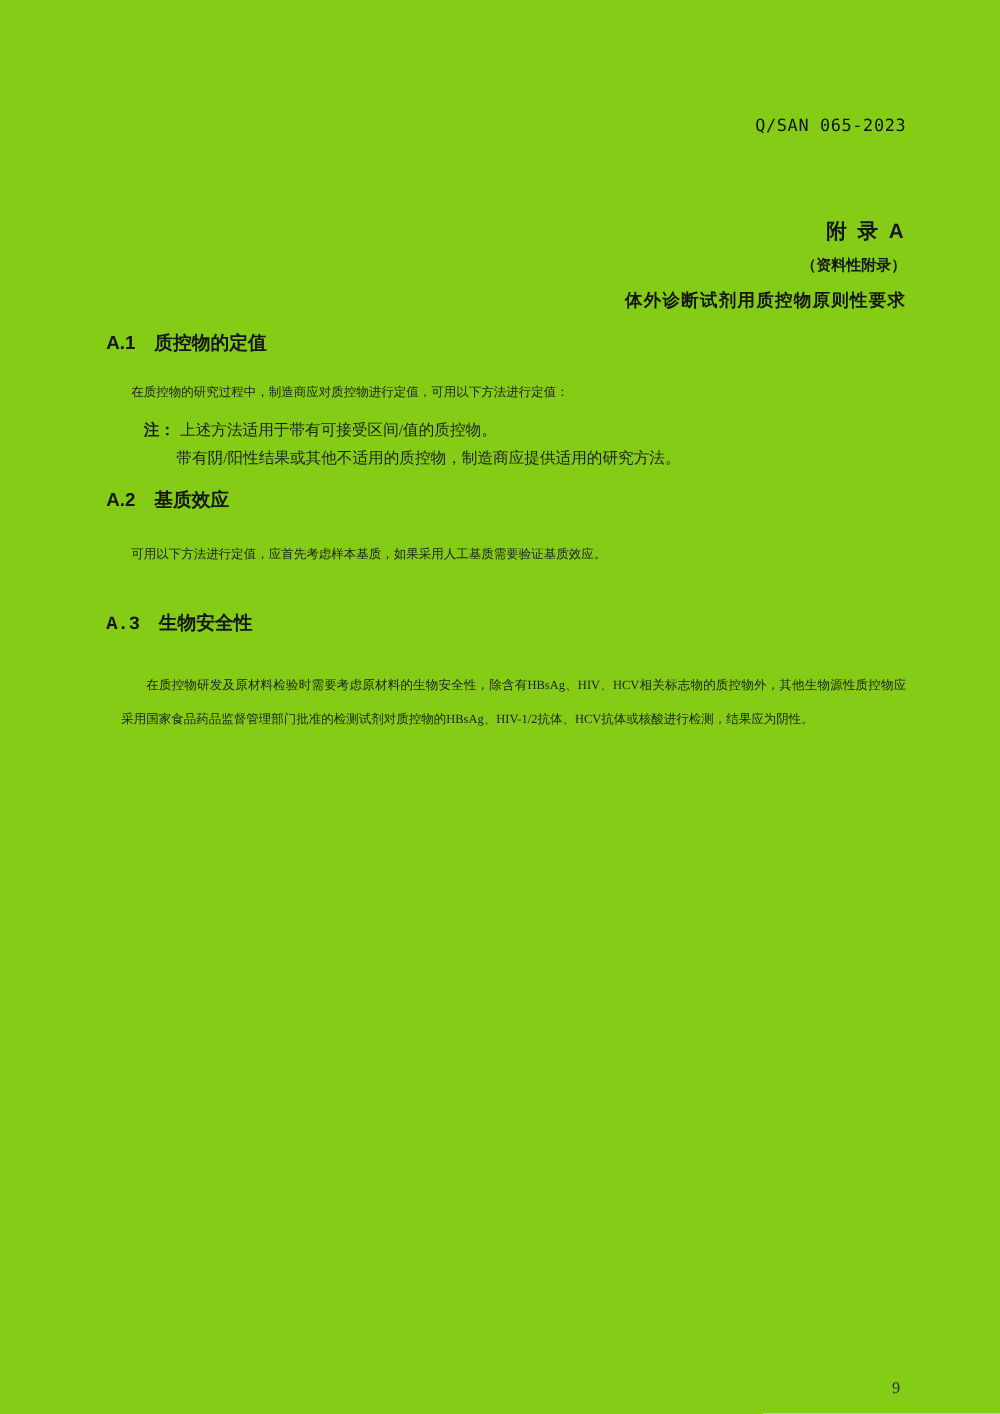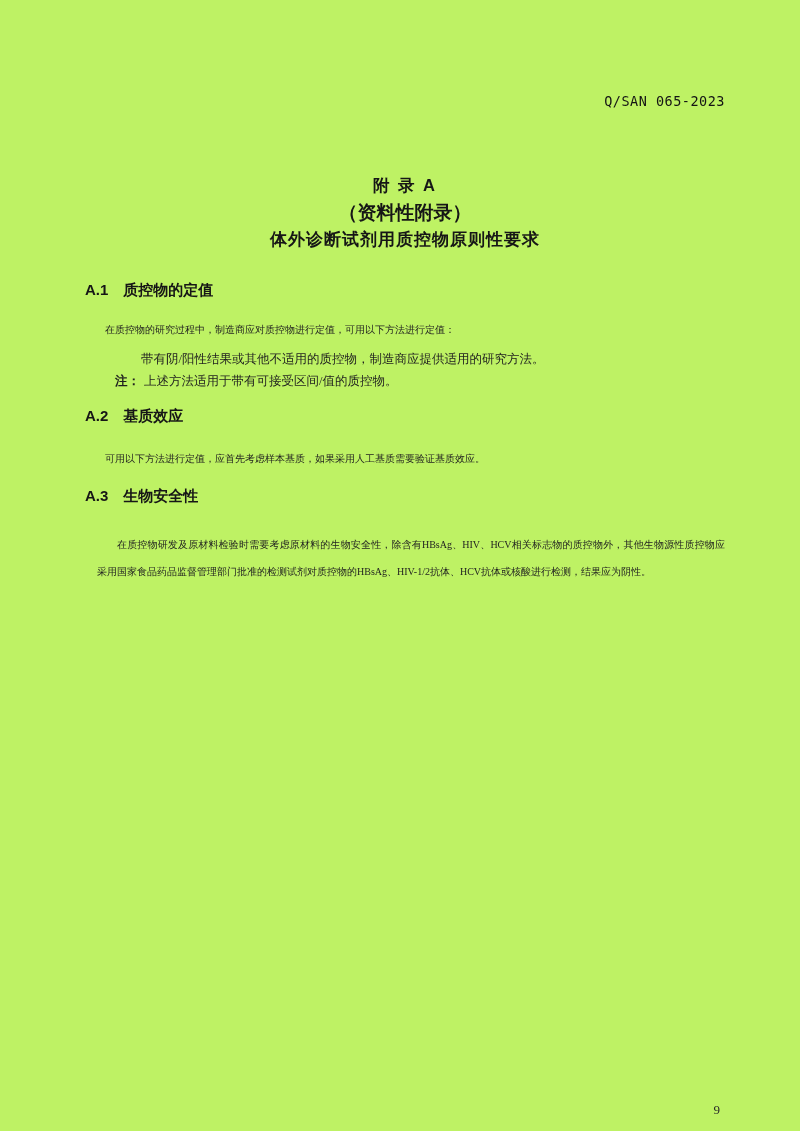--- a/index.html
+++ b/index.html
@@ -1,67 +1,67 @@
 <!DOCTYPE html>
 <html><head>
 <meta charset="utf-8">
 <style>
   html, body { margin: 0; padding: 0; background: #ffffff; }
   .page {
     position: relative;
     width: 800px;
     height: 1131px;
-    background: #bef264;
+    background: #84cc16;
     overflow: hidden;
     color: #1f1f1f;
     font-family: "Liberation Serif", "DejaVu Serif", serif;
   }
   .content {
     padding: 93px 75px 0 85px;
   }
   .header-row {
     text-align: right;
     font-family: "DejaVu Sans Mono", "Liberation Mono", monospace;
     font-size: 13.5px;
     line-height: 16px;
     letter-spacing: 0.5px;
     color: #141414;
   }
   .title-block {
     margin-top: 62px;
-    text-align: center;
+    text-align: right;
     font-family: "Liberation Sans", "DejaVu Sans", sans-serif;
     font-weight: bold;
     color: #161616;
   }
   .title-appendix {
     font-size: 16.5px;
     line-height: 28px;
     letter-spacing: 2px;
   }
   .title-type {
-    font-size: 19px;
+    font-size: 12px;
     line-height: 27px;
   }
   .title-subject {
-    font-size: 17px;
+    font-size: 14px;
     line-height: 28px;
     letter-spacing: 1px;
   }
   .section-heading {
     font-family: "Liberation Sans", "DejaVu Sans", sans-serif;
     font-weight: bold;
     font-size: 15px;
     line-height: 21px;
     color: #161616;
     margin: 0;
   }
-  .h-a1 { margin-top: 25px; }
+  .h-a1 { margin-top: 10px; }
   .h-a2 { margin-top: 13px; }
-  .h-a3 { margin-top: 13px; }
+  .h-a3 { margin-top: 32px; font-family: Liberation Mono, monospace; }
   .para-group {
     margin: 0;
   }
   .pg-a1 { margin-top: 17px; }
   .pg-a2 { margin-top: 20px; }
   .pg-a3 { margin-top: 26px; margin-left: 12px; }
   .body-para {
     margin: 0;
     font-size: 10px;
     line-height: 26.6px;
@@ -111,24 +111,24 @@
       <div class="title-appendix">附 录 A</div>
       <div class="title-type">（资料性附录）</div>
       <div class="title-subject">体外诊断试剂用质控物原则性要求</div>
     </div>
 
     <div>
       <h2 class="section-heading h-a1">A.1　质控物的定值</h2>
       <div class="para-group pg-a1">
         <p class="body-para indent">在质控物的研究过程中，制造商应对质控物进行定值，可用以下方法进行定值：</p>
         <div class="note-block">
-          <div class="note-line note-cont">带有阴/阳性结果或其他不适用的质控物，制造商应提供适用的研究方法。</div>
           <div class="note-line">
             <span class="note-label">注：</span><span>上述方法适用于带有可接受区间/值的质控物。</span>
           </div>
+          <div class="note-line note-cont">带有阴/阳性结果或其他不适用的质控物，制造商应提供适用的研究方法。</div>
         </div>
       </div>
     </div>
 
     <div>
       <h2 class="section-heading h-a2">A.2　基质效应</h2>
       <div class="para-group pg-a2">
         <p class="body-para indent">可用以下方法进行定值，应首先考虑样本基质，如果采用人工基质需要验证基质效应。</p>
       </div>
     </div>

